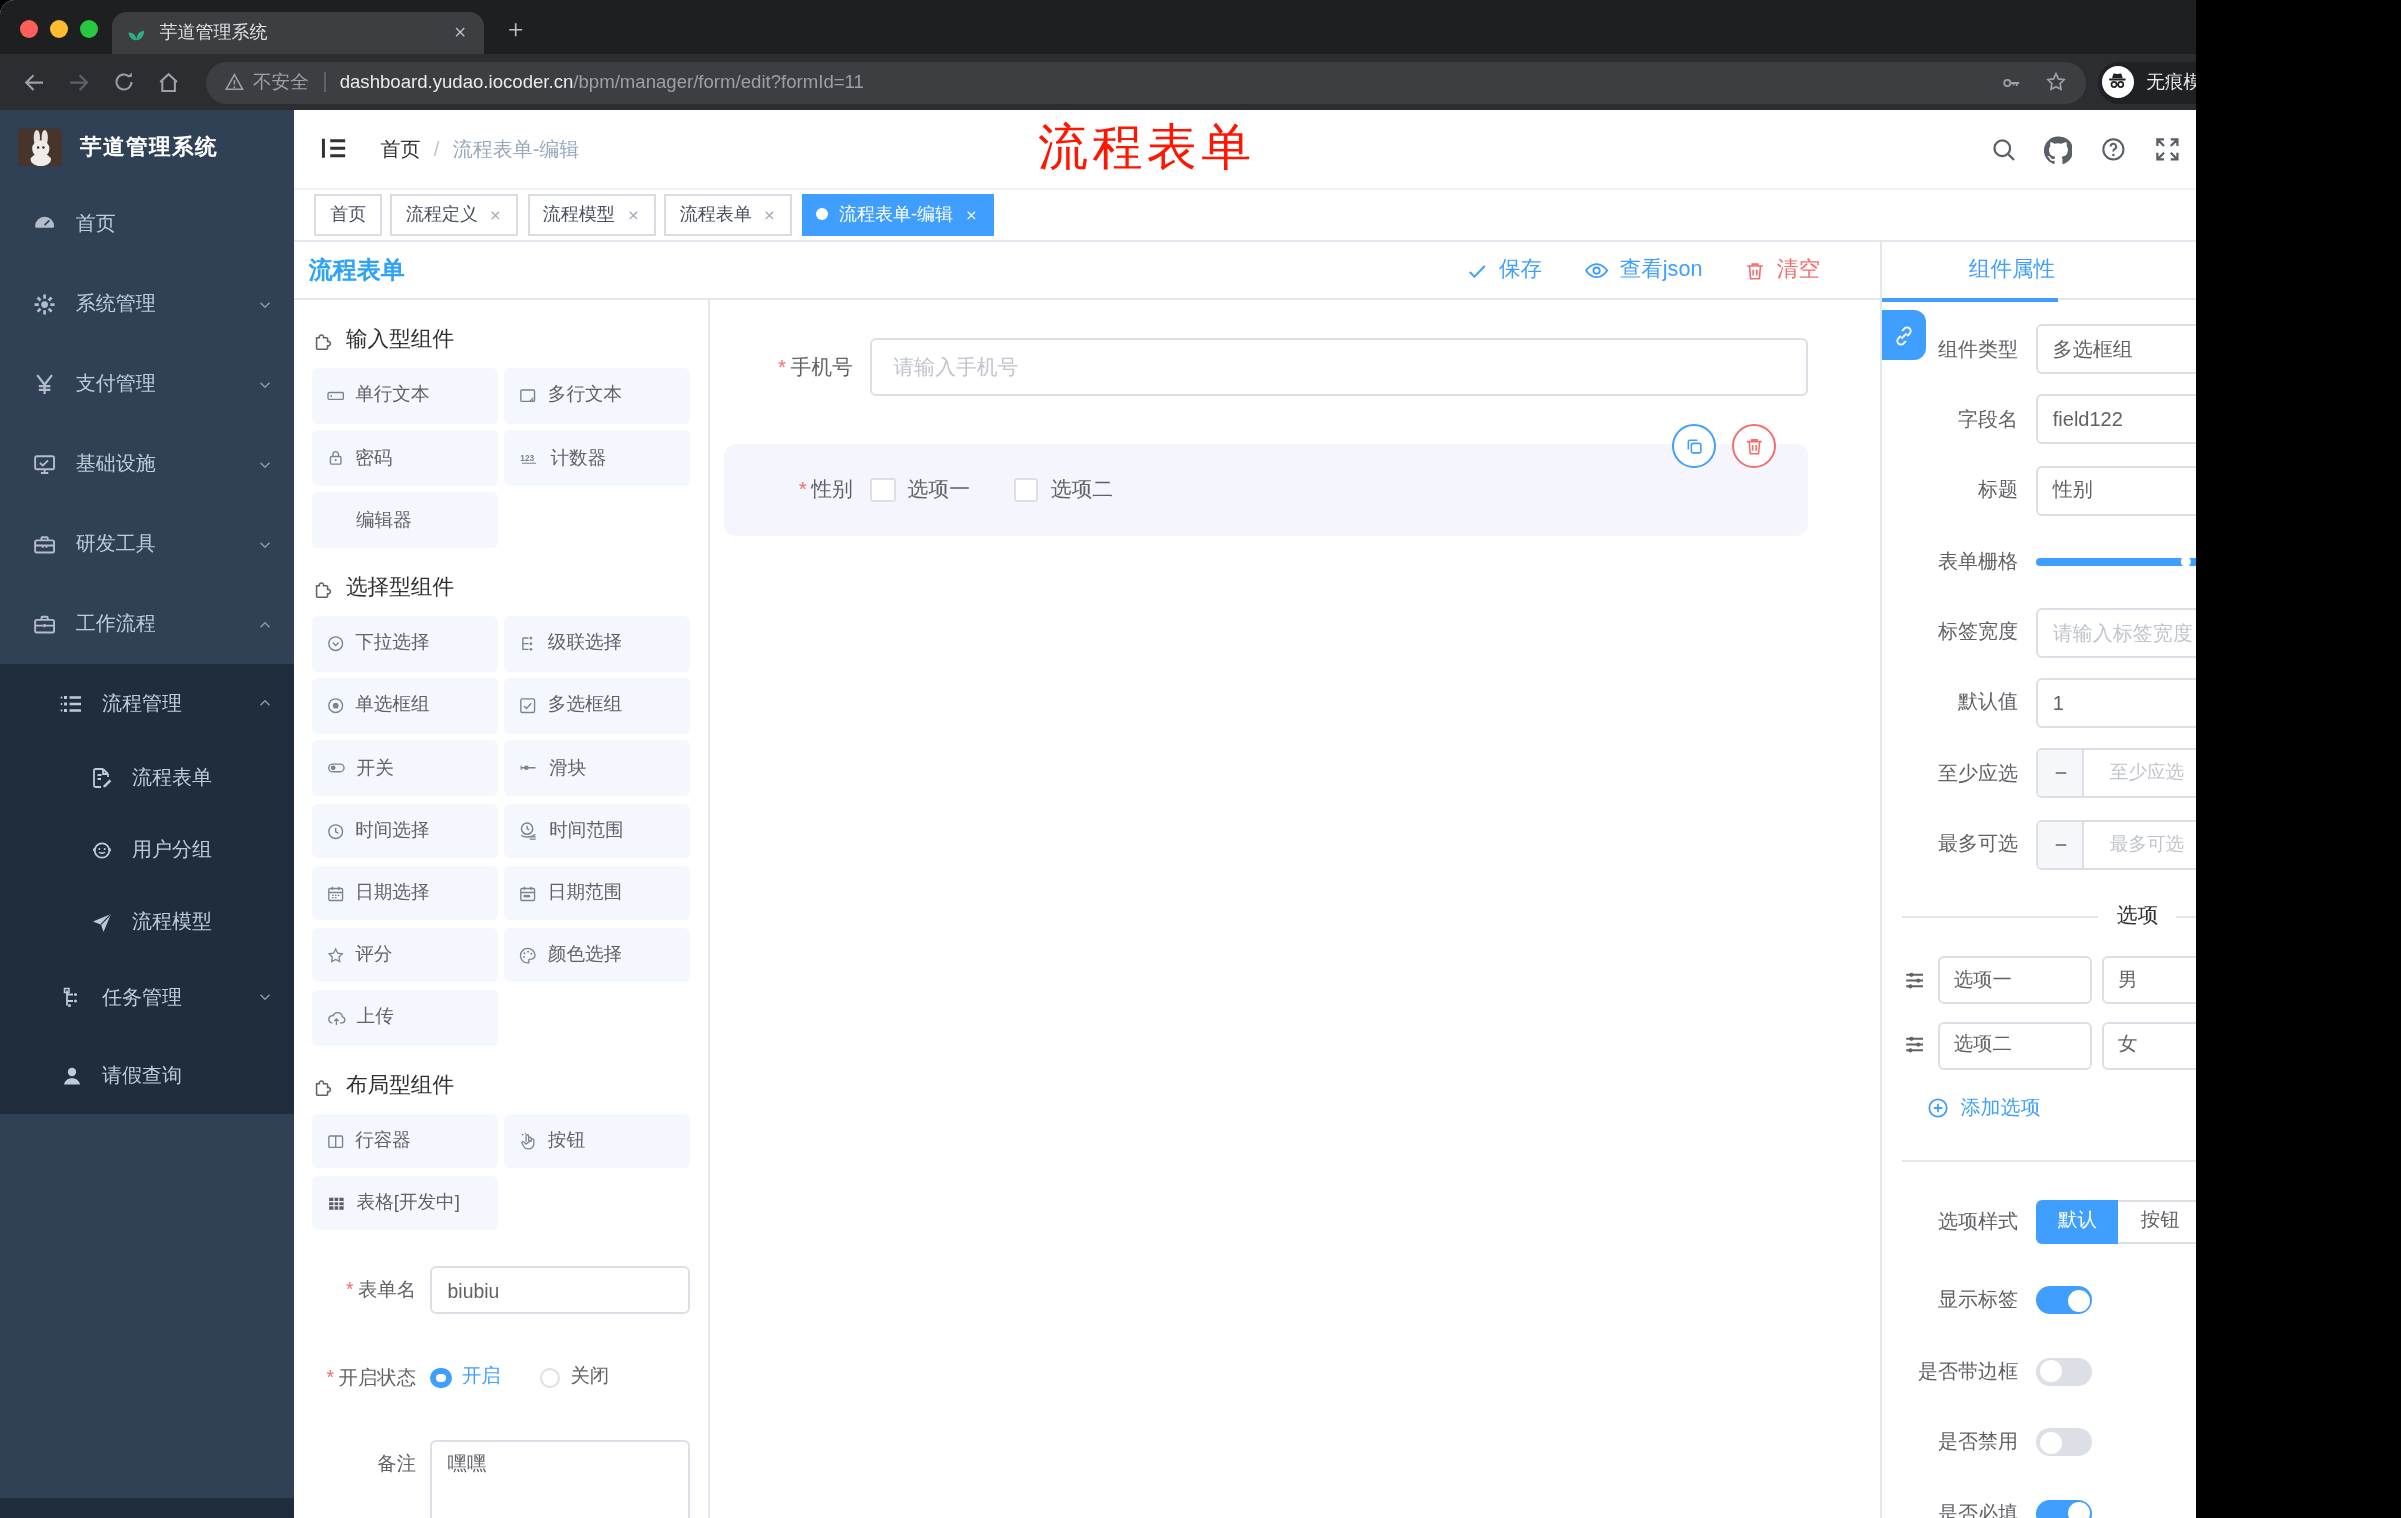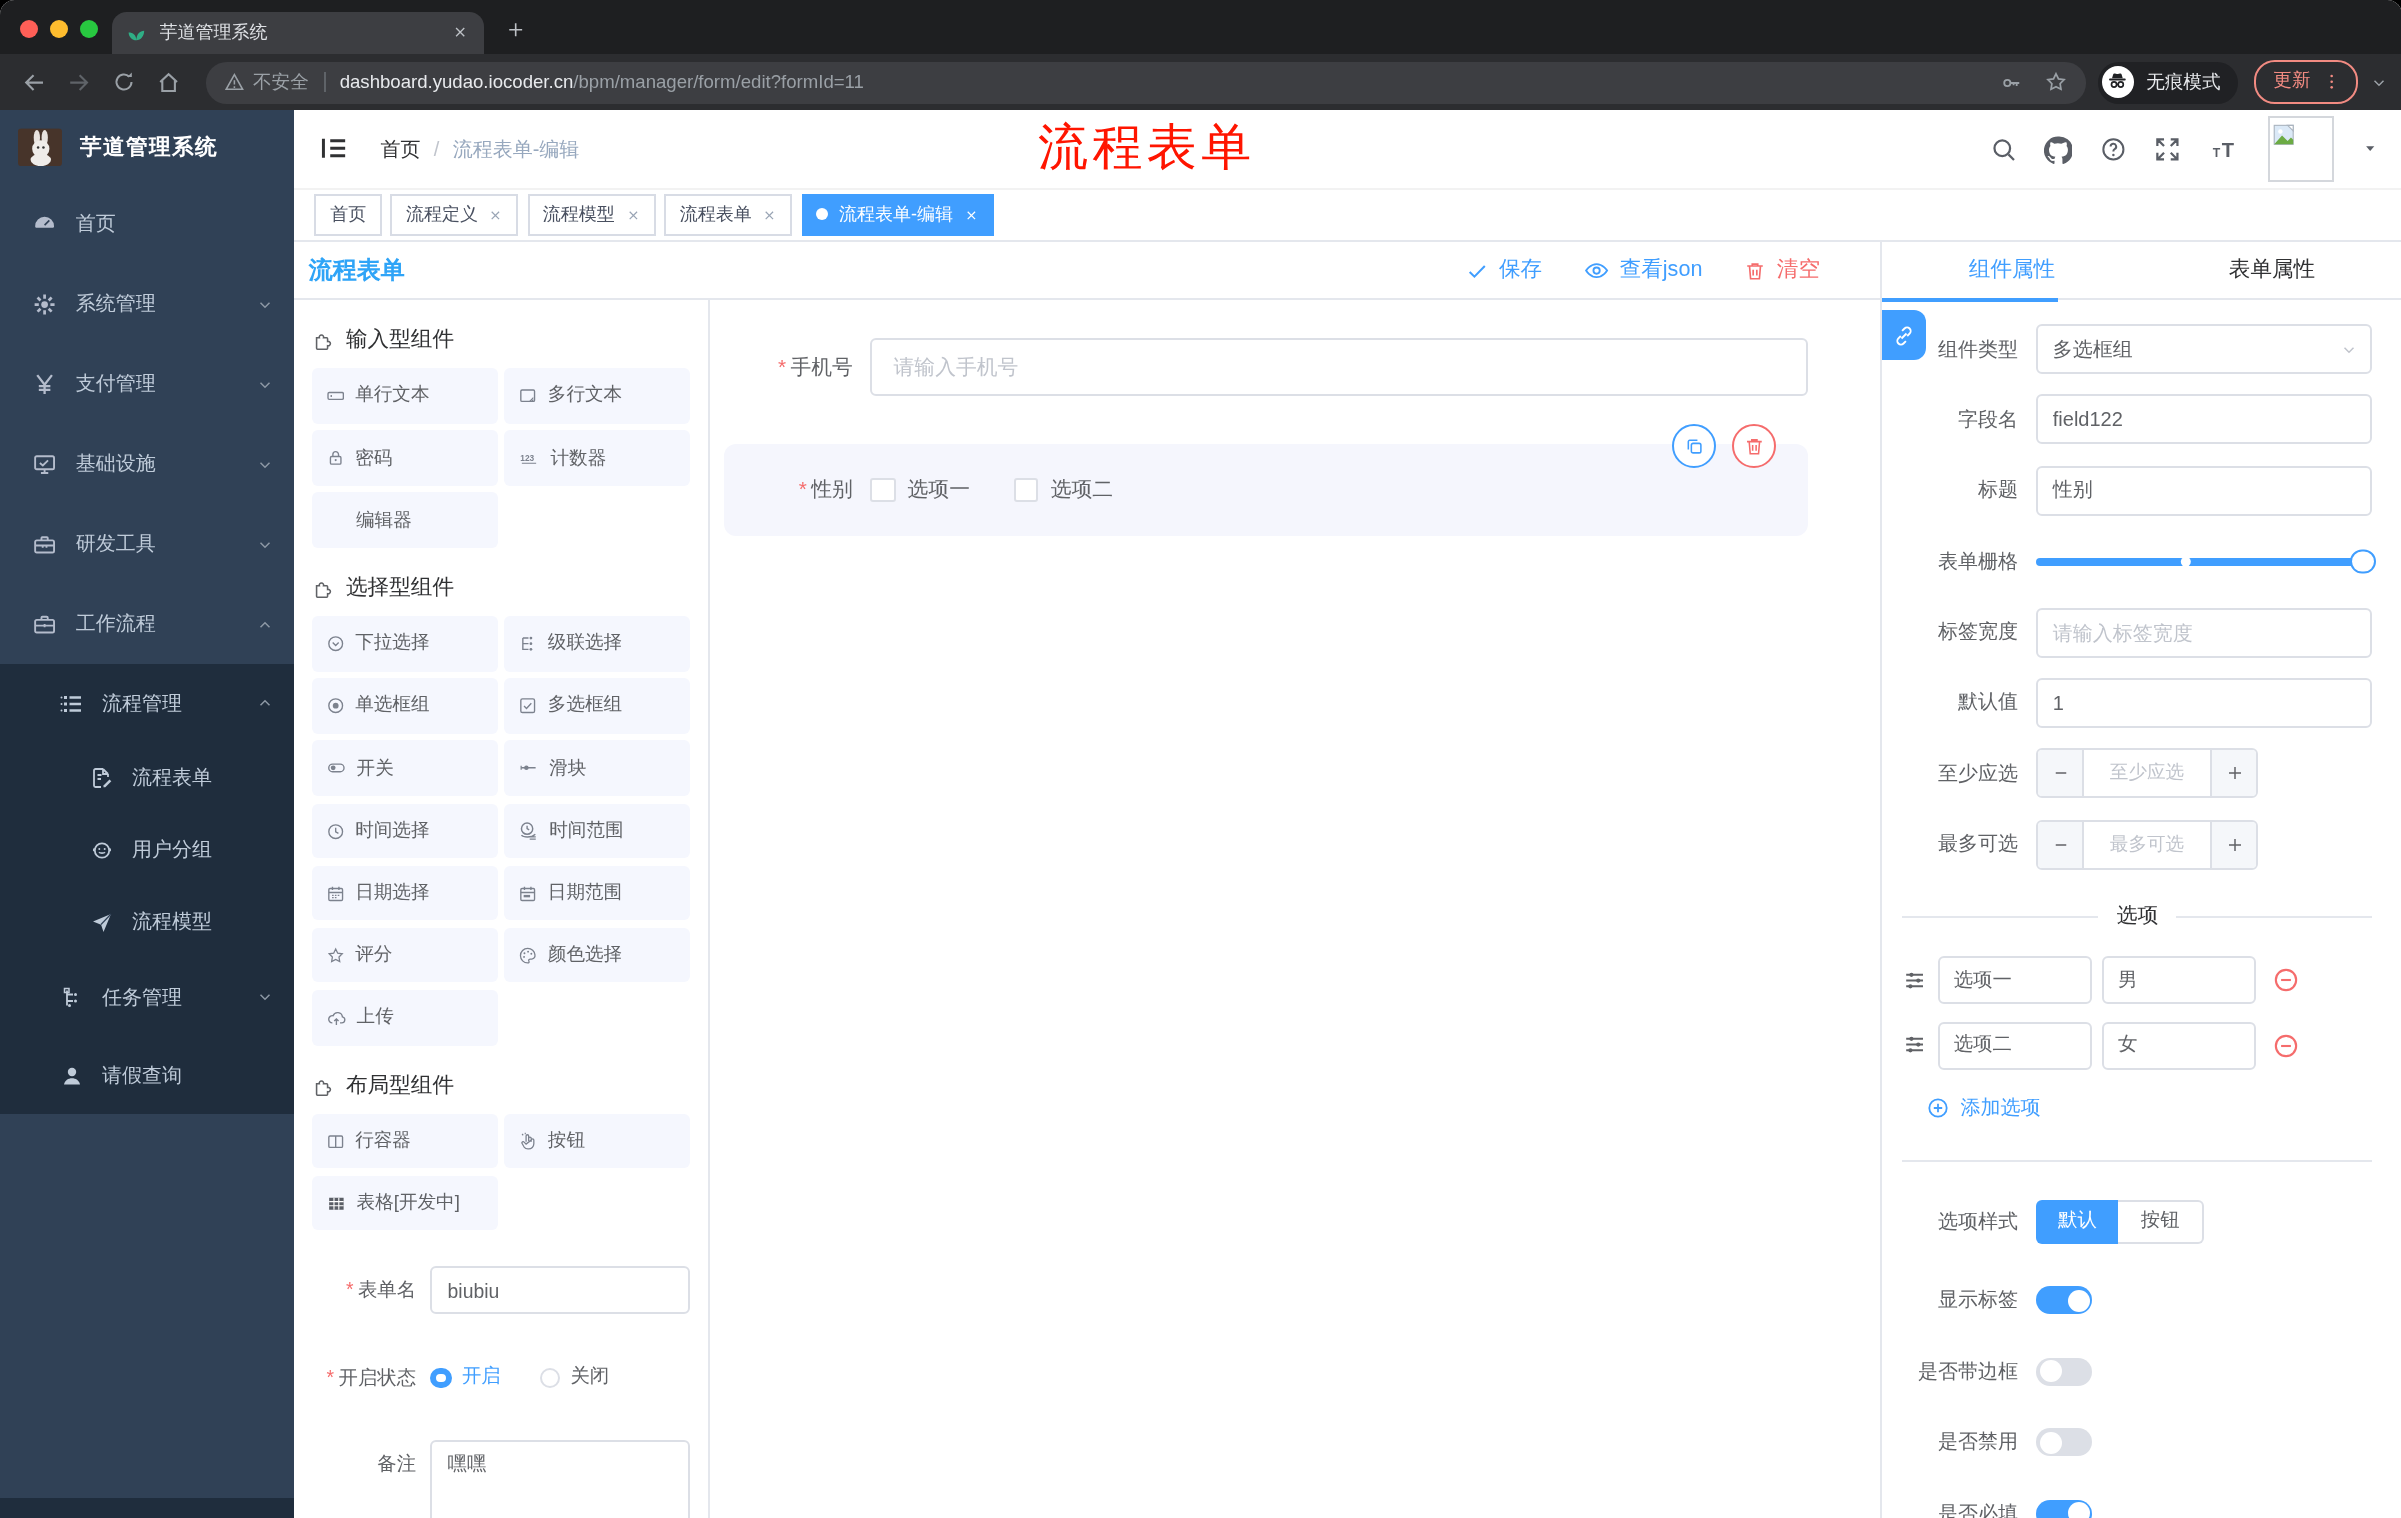--- a/index.html
+++ b/index.html
@@ -1,16 +1,16 @@
 <!DOCTYPE html>
 <html style="font-size:12px"><head>
 <meta charset="utf-8">
 <style>
   html,body{margin:0;padding:0;background:#000;}
-  .viewport{width:2401px;height:1519px;overflow:hidden;position:relative;}
+  .viewport{width:2196px;height:1519px;overflow:hidden;position:relative;}
   .scale{transform:scale(2);transform-origin:0 0;}
   .screen{width:1201px;height:759px;position:relative;overflow:hidden;background:#fff;
           font-family:"Liberation Sans","DejaVu Sans",sans-serif;border-radius:7.4px 7.4px 0 0;}
   svg{display:block;}
   .ic{flex-shrink:0;}
 
   
   .tabstrip{height:27px;background:#1e1f21;position:relative;display:flex;align-items:flex-end;}
   .lights{position:absolute;left:10.4px;top:9.7px;display:flex;gap:6px;}
   .light{width:9px;height:9px;border-radius:50%;}

